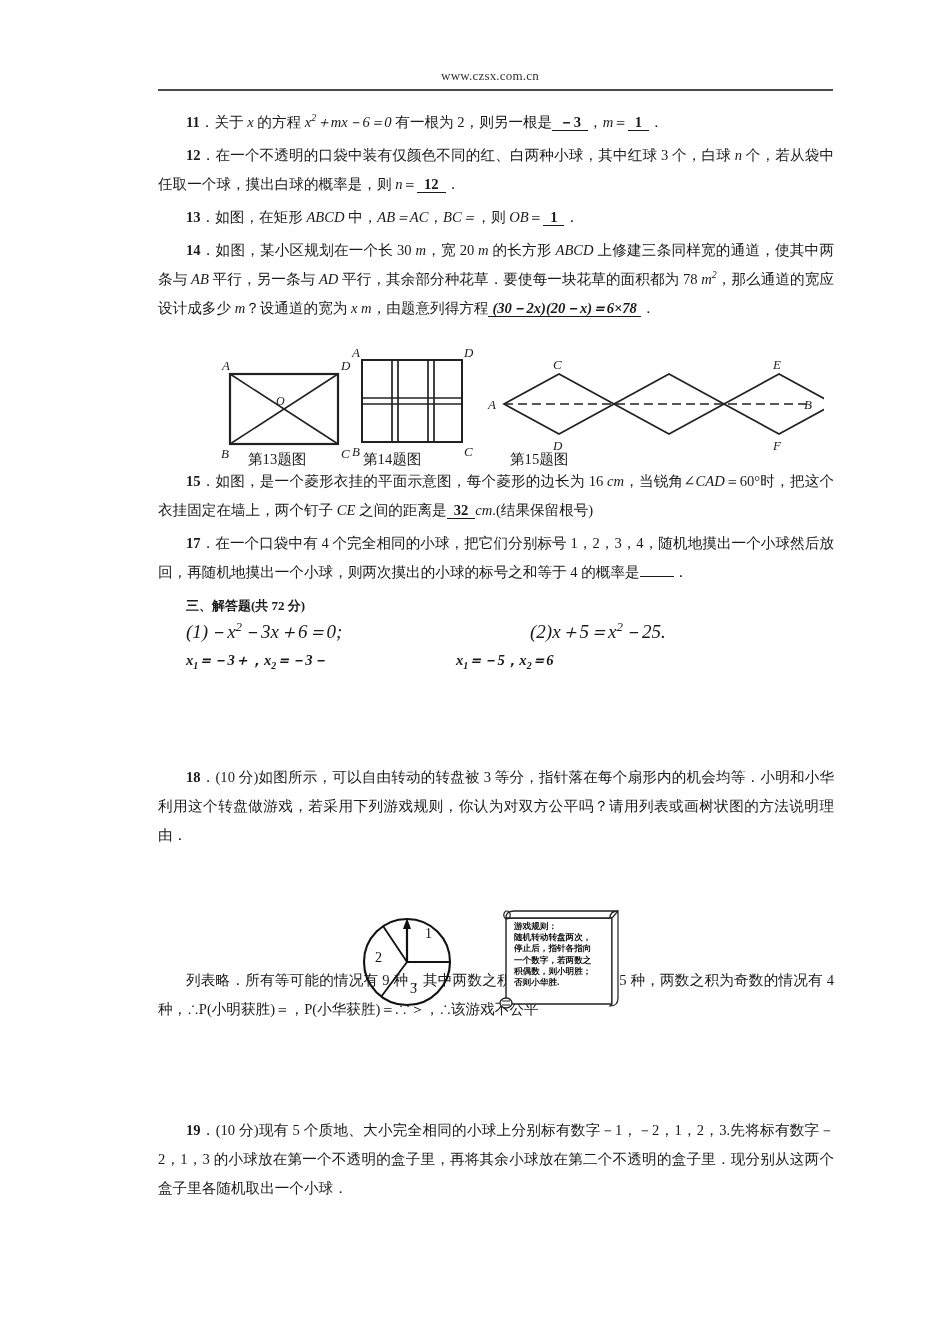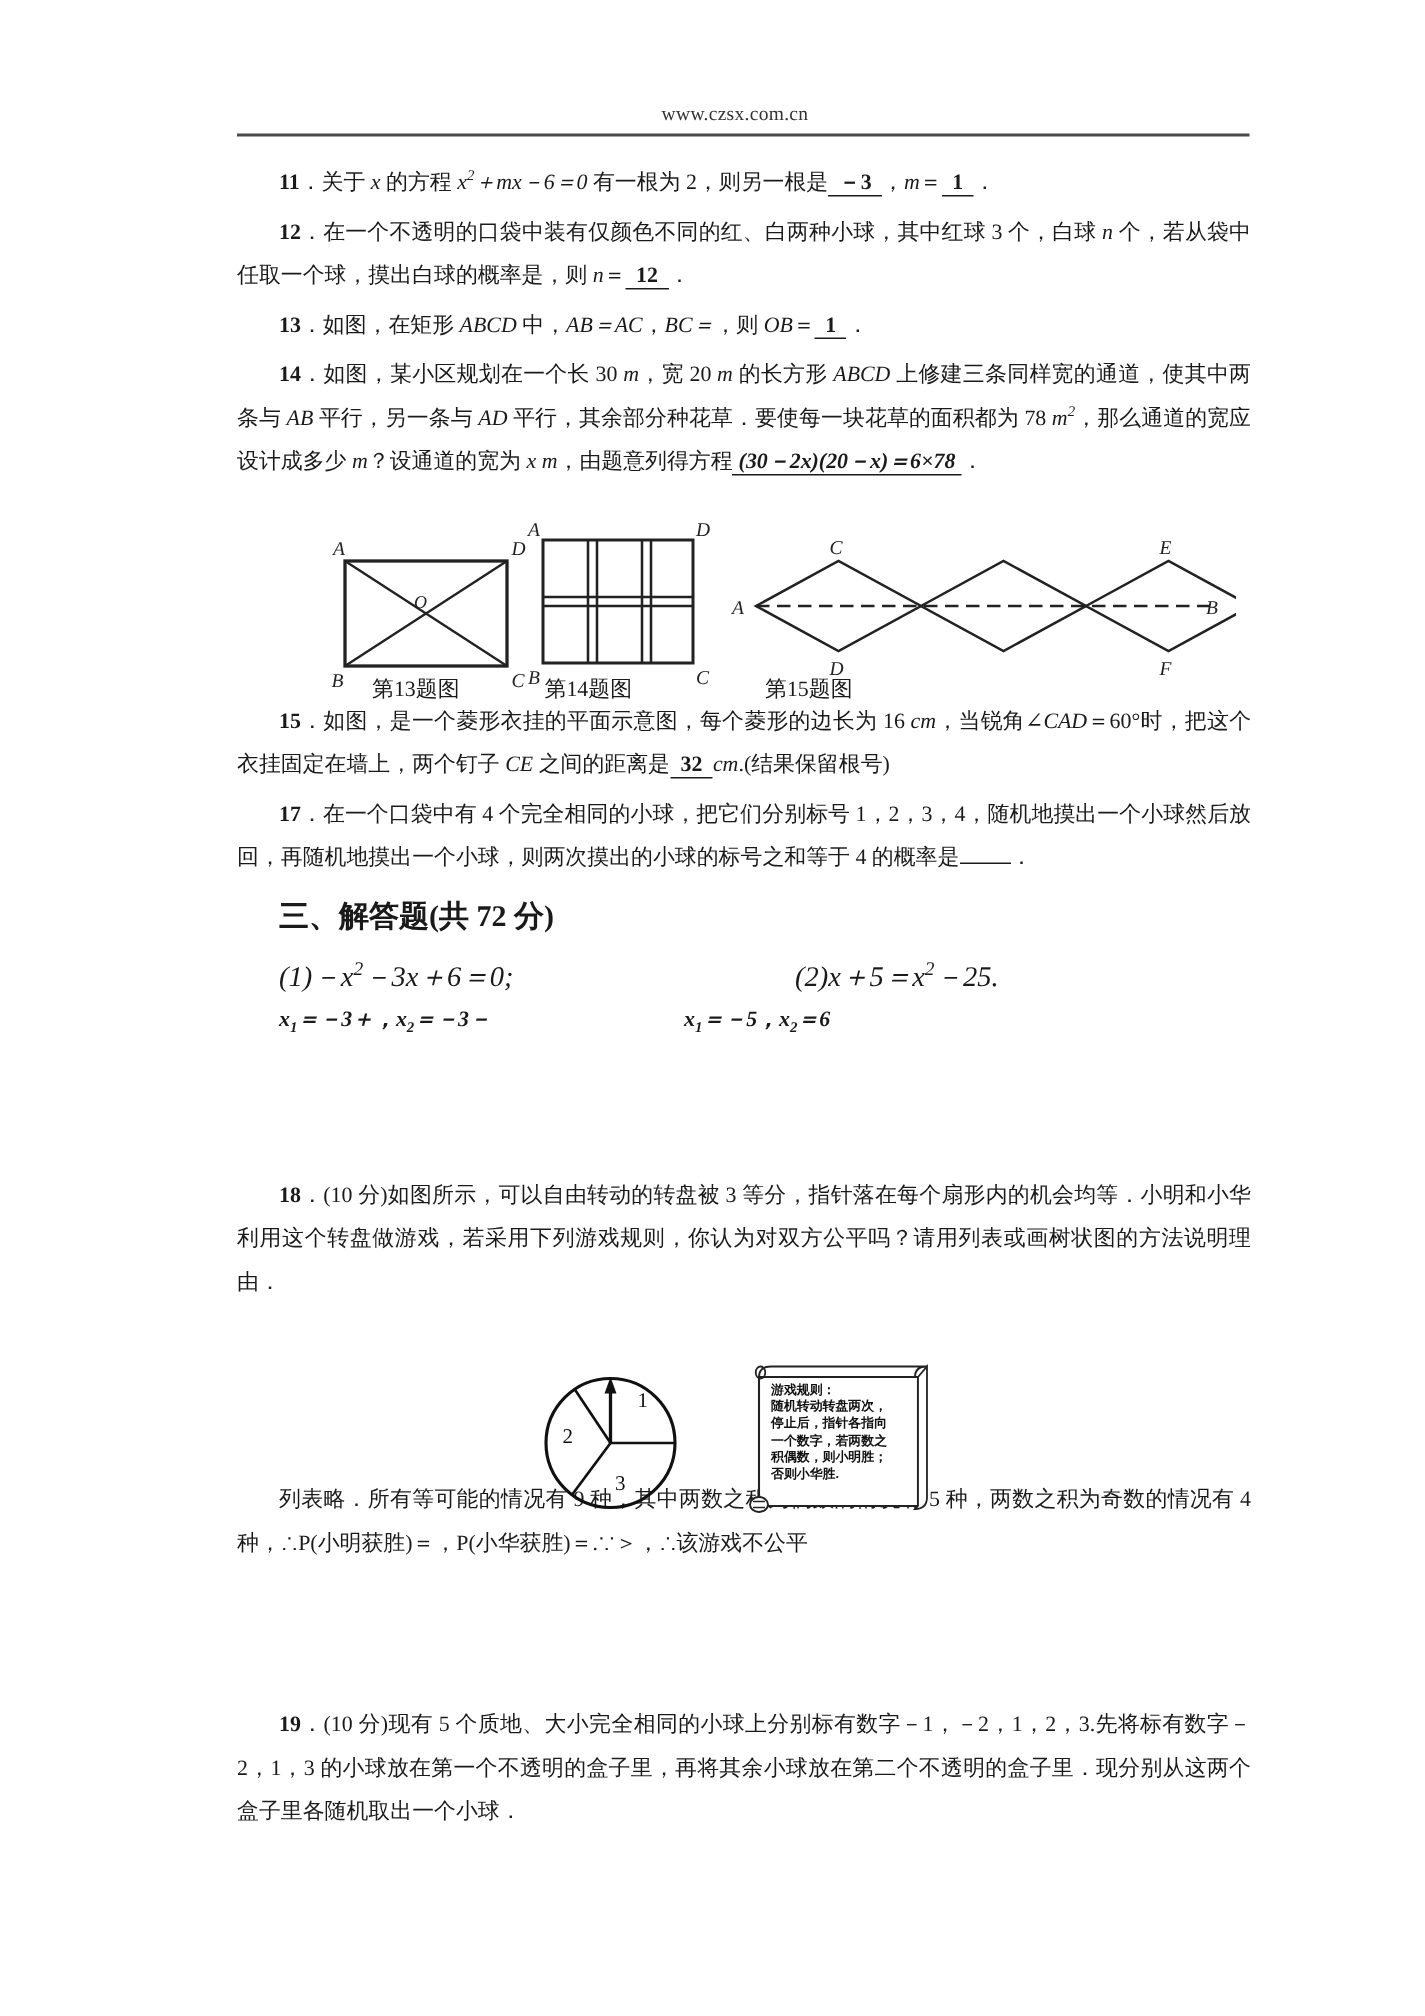--- a/index.html
+++ b/index.html
@@ -98,23 +98,23 @@
     height: 24px;
   }
   .cap {
     position: absolute;
     font-size: 14.6px;
     white-space: nowrap;
   }
 
   
   .sec-head {
-    font-size: 20px;
-    font-weight: bold;
-    margin: 10px 0 13px 0;
+    font-size: 13px;
+    font-weight: bold;
+    margin: 10px 0 2px 0;
   }
 
   
   .eqrow {
     position: relative;
     font-size: 19px;
     line-height: 29px;
     height: 29px;
     font-family: Liberation Serif, serif;
   }

